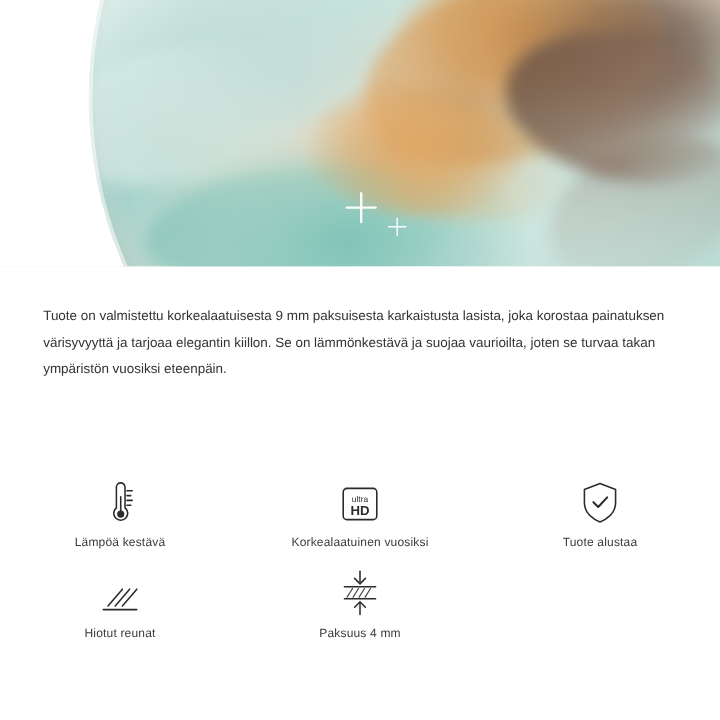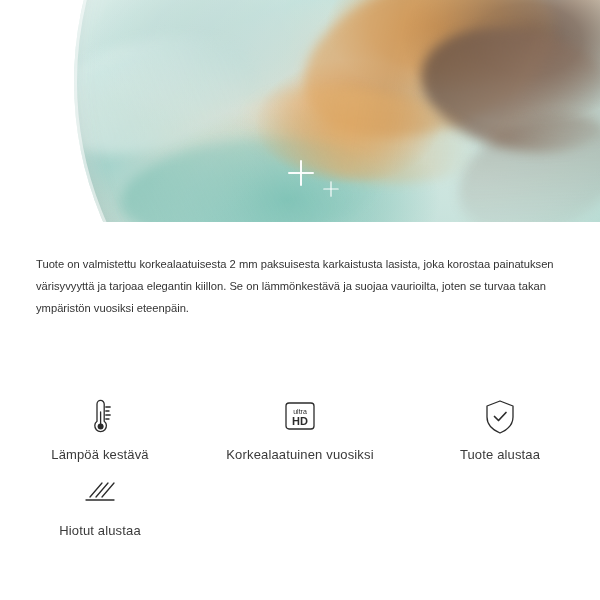--- a/index.html
+++ b/index.html
@@ -150,26 +150,26 @@
   .feature {
     display: flex;
     flex-direction: column;
     align-items: center;
     justify-content: flex-start;
     padding-top: 6px;
   }
   .feature-icon {
     height: 40px;
     display: flex;
-    align-items: flex-start;
+    align-items: flex-end;
     justify-content: center;
   }
   .feature-label {
     margin-top: 9px;
-    font-size: 13px;
+    font-size: 10px;
     color: #3a3a3a;
     text-align: right;
     letter-spacing: 0.15px;
   }
   svg { display: block; }
 </style>
 </head>
 <body>
 
 <div class="page">
@@ -185,21 +185,21 @@
     <div class="plate-shadow"></div>
     <div class="circle-cut"></div>
     <div class="plate-rim"></div>
     <div class="sparkle sp1"></div>
     <div class="sparkle sp2"></div>
   </div>
 
   <div class="content">
     <h1 class="headline">
     </h1>
-    <p class="bodycopy">Tuote on valmistettu korkealaatuisesta 2 mm paksuisesta karkaistusta lasista, joka korostaa painatuksen värisyvyyttä ja tarjoaa elegantin kiillon. Se on lämmönkestävä ja suojaa vaurioilta, joten se turvaa takan ympäristön vuosiksi eteenpäin.</p>
+    <p class="bodycopy">Tuote on valmistettu korkealaatuisesta 9 mm paksuisesta karkaistusta lasista, joka korostaa painatuksen värisyvyyttä ja tarjoaa elegantin kiillon. Se on lämmönkestävä ja suojaa vaurioilta, joten se turvaa takan ympäristön vuosiksi eteenpäin.</p>
   </div>
 
   <div class="features">
 
     <div class="feature">
       <div class="feature-icon">
         <svg width="34" height="38" viewBox="0 0 34 38">
           <g fill="none" stroke="#2b2b2b" stroke-width="1.3" stroke-linecap="round">
             <path d="M14 6 a3.6 3.6 0 0 1 7.2 0 v17.2 a5.8 5.8 0 1 1 -7.2 0 Z"></path>
             <circle cx="17.6" cy="28.4" r="3" fill="#2b2b2b" stroke="none"></circle>
@@ -240,18 +240,39 @@
       <div class="feature-icon">
         <svg width="36" height="32" viewBox="0 0 36 32">
           <g stroke="#2b2b2b" stroke-width="1.3" stroke-linecap="round">
             <line x1="8" y1="23" x2="20" y2="9"></line>
             <line x1="14" y1="23" x2="26" y2="9"></line>
             <line x1="20" y1="23" x2="32" y2="9"></line>
             <line x1="4" y1="26" x2="32" y2="26"></line>
           </g>
         </svg>
       </div>
-      <div class="feature-label">Hiotut alustaa</div>
-    </div>
-
+      <div class="feature-label">Hiotut reunat</div>
+    </div>
+
+    <div class="feature">
+      <div class="feature-icon">
+        <svg width="36" height="40" viewBox="0 0 36 40">
+          <g stroke="#2b2b2b" stroke-width="1.3" fill="none" stroke-linecap="round">
+            <line x1="18" y1="2" x2="18" y2="11"></line>
+            <path d="M13.5 8 L18 12.5 L22.5 8"></path>
+            <line x1="5" y1="15" x2="31" y2="15"></line>
+            <line x1="5" y1="25" x2="31" y2="25"></line>
+            <line x1="18" y1="38" x2="18" y2="29"></line>
+            <path d="M13.5 32 L18 27.5 L22.5 32"></path>
+          </g>
+          <g stroke="#2b2b2b" stroke-width="1" opacity="0.85">
+            <line x1="7" y1="24" x2="12" y2="16"></line>
+            <line x1="12" y1="24" x2="17" y2="16"></line>
+            <line x1="17" y1="24" x2="22" y2="16"></line>
+            <line x1="22" y1="24" x2="27" y2="16"></line>
+          </g>
+        </svg>
+      </div>
+      <div class="feature-label">Paksuus 4 mm</div>
+    </div>
 
   </div>
 </div>
 
 </body></html>

